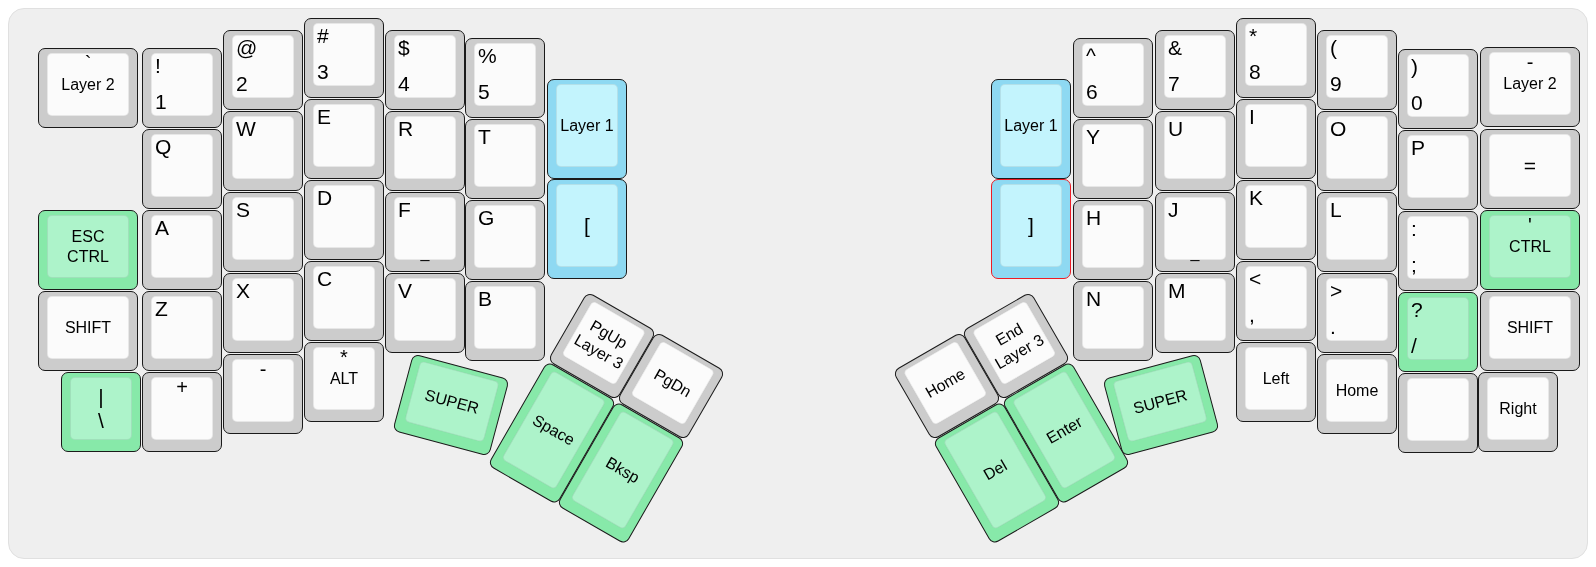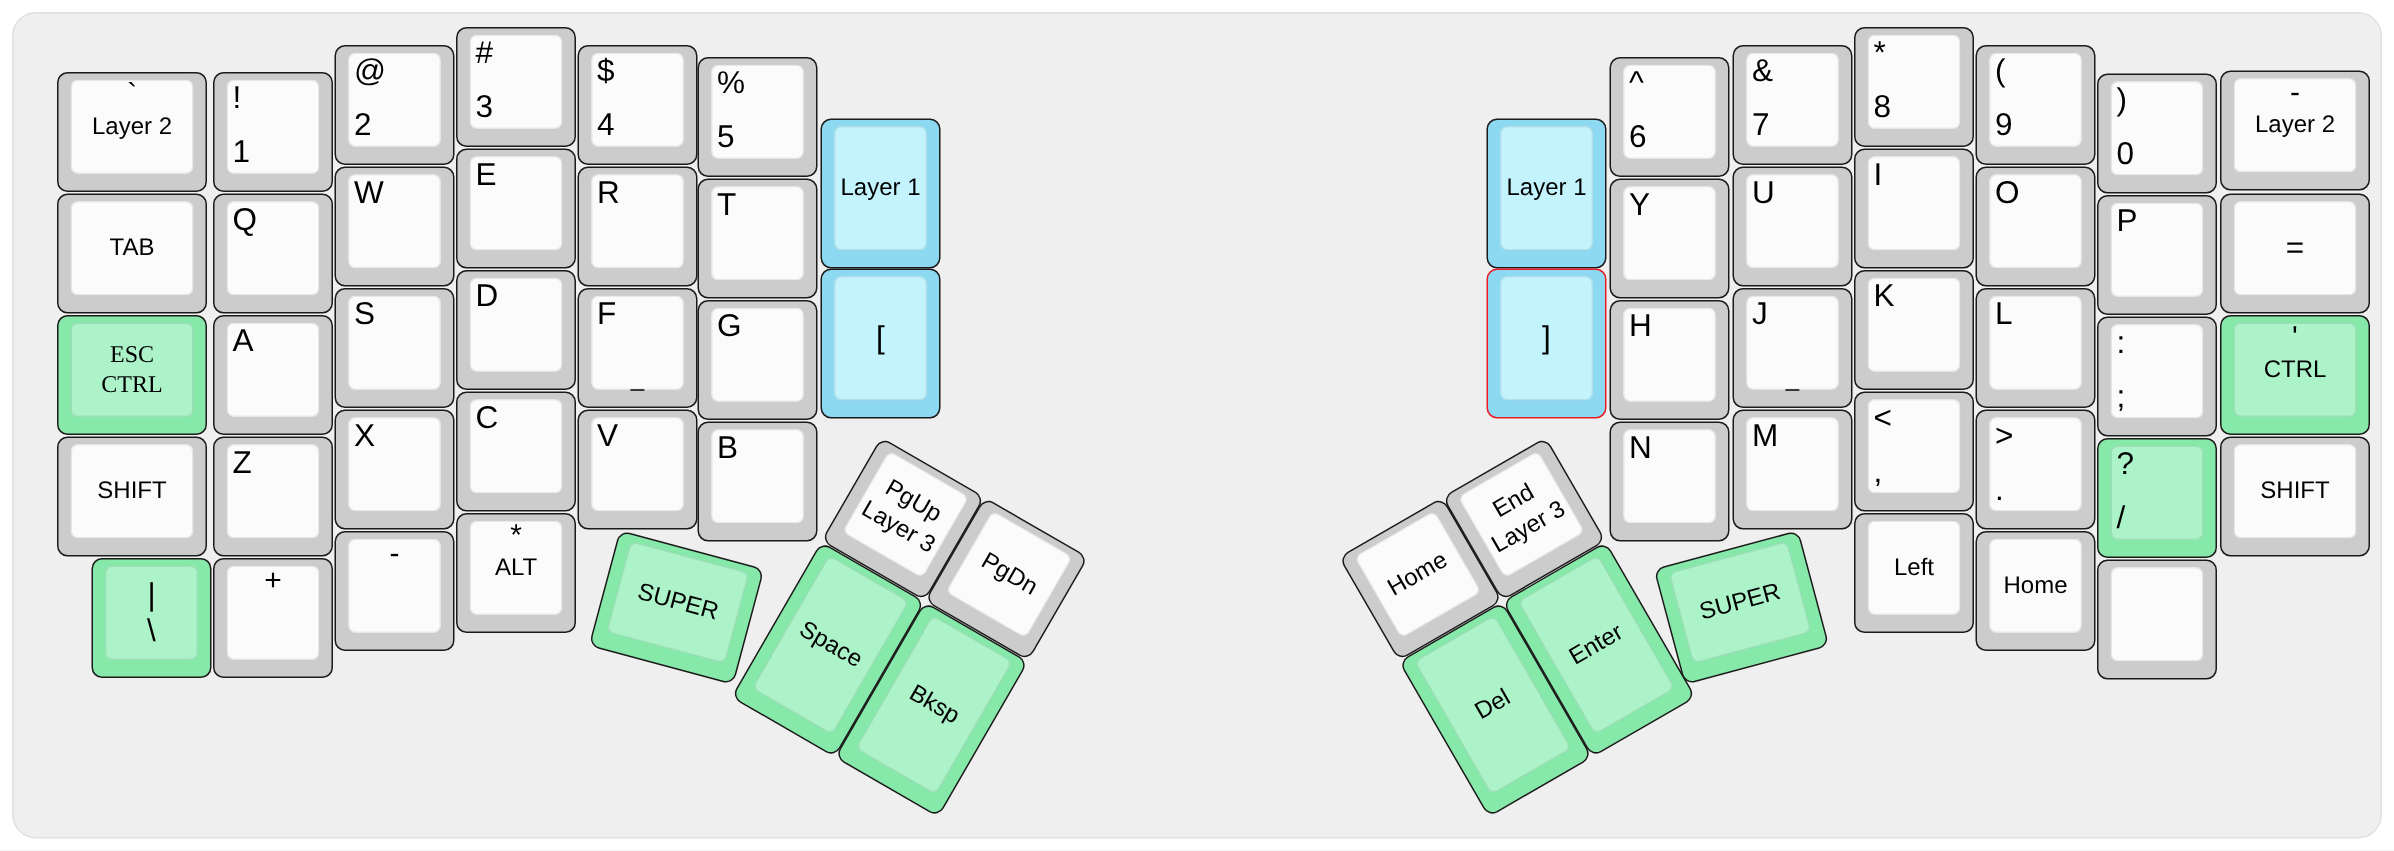--- a/index.html
+++ b/index.html
@@ -43,27 +43,21 @@
 <body style="background: rgb(255, 255, 255);">
 
 <div id="board" style="left: 8px; top: 8px; width: 1580px; height: 551px; background: rgb(239, 239, 239); border-color: rgb(224, 224, 224); border-radius: 16px;">
     <div class="key gray" style="left: 29px; top: 39px; width: 100px; height: 80px;">
     <div class="cap"></div>
   <div class="lg tc">`</div>
       <div class="lg ctr">
         <div>Layer 2</div>
       </div>
     </div>
-    <div class="key gray" style="left: 29px; top: 120px; width: 100px; height: 80px;">
-    <div class="cap"></div>
-  <div class="lg ctr">
-        <div>TAB</div>
-      </div>
-    </div>
-    <div class="key green" style="left: 29px; top: 201px; width: 100px; height: 80px; font-family: Liberation Serif, serif;">
+    <div class="key green" style="left: 29px; top: 201px; width: 100px; height: 80px;">
     <div class="cap"></div>
   <div class="lg ctr">
         <div>ESC</div>
         <div>CTRL</div>
       </div>
     </div>
     <div class="key gray" style="left: 29px; top: 282px; width: 100px; height: 80px;">
     <div class="cap"></div>
   <div class="lg ctr">
         <div>SHIFT</div>
@@ -356,20 +350,26 @@
       <div class="lg ctr">
         <div>CTRL</div>
       </div>
     </div>
     <div class="key gray" style="left: 1471px; top: 282px; width: 100px; height: 80px;">
     <div class="cap"></div>
   <div class="lg ctr">
         <div>SHIFT</div>
       </div>
     </div>
+    <div class="key gray" style="left: 1469px; top: 363px; width: 80px; height: 80px;">
+    <div class="cap"></div>
+  <div class="lg ctr">
+        <div>Right</div>
+      </div>
+    </div>
     <div class="key gray" style="left: 898px; top: 337px; width: 80px; height: 80px; transform: rotate(-30deg);">
     <div class="cap"></div>
   <div class="lg ctr">
         <div>Home</div>
       </div>
     </div>
     <div class="key gray" style="left: 967px; top: 297px; width: 80px; height: 80px; transform: rotate(-30deg);">
     <div class="cap"></div>
   <div class="lg ctr">
         <div>End</div>

